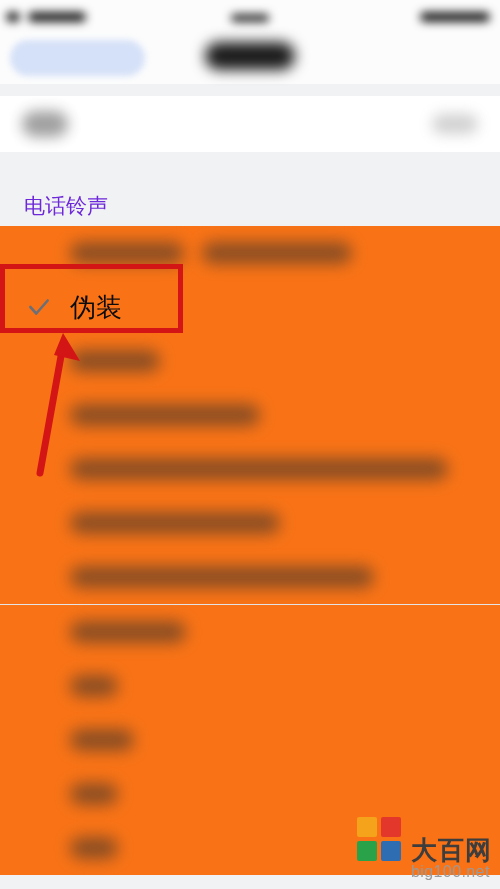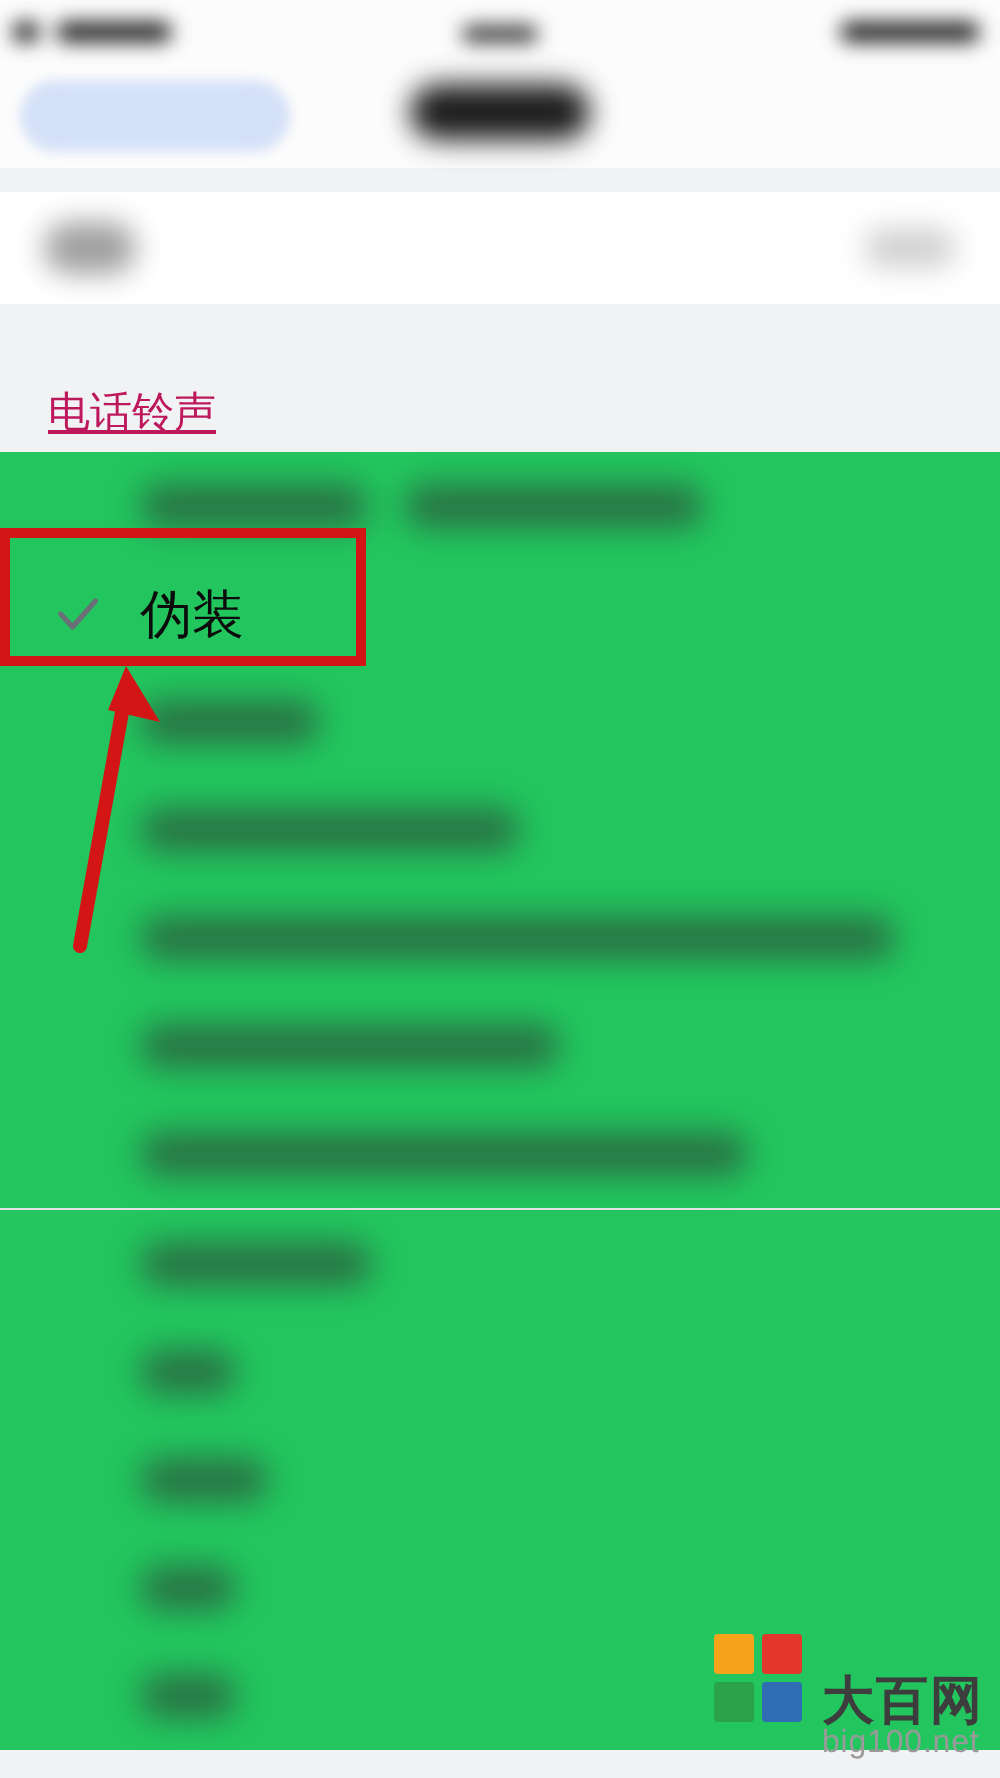--- a/index.html
+++ b/index.html
@@ -81,27 +81,26 @@
     width:46px; height:20px; background:#7b7b7b; border-radius:10px;
     filter: blur(7px);
     opacity:.35;
   }
 
   .gap2 { height:22px; }
 
   .section-header {
     padding: 18px 24px 6px 24px;
     font-size: 21px;
-    color:#be185d;
+    color:#6d28d9;
     background:#f1f2f4;
-    text-decoration:underline;
   }
 
   .list {
-    background:#22c55e;
+    background:#f97316;
   }
   .row {
     height:54px;
     display:flex;
     align-items:center;
     padding: 0 24px 0 26px;
     position:relative;
   }
   .row .check-slot {
     width:44px;

